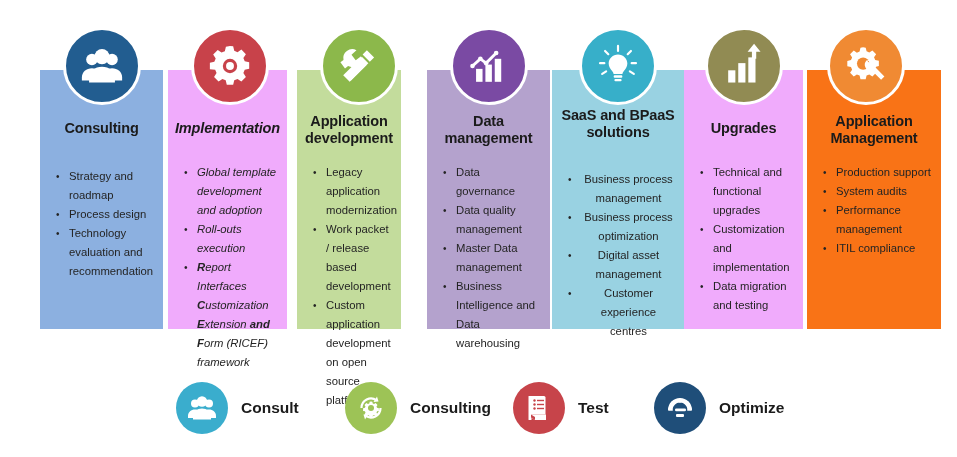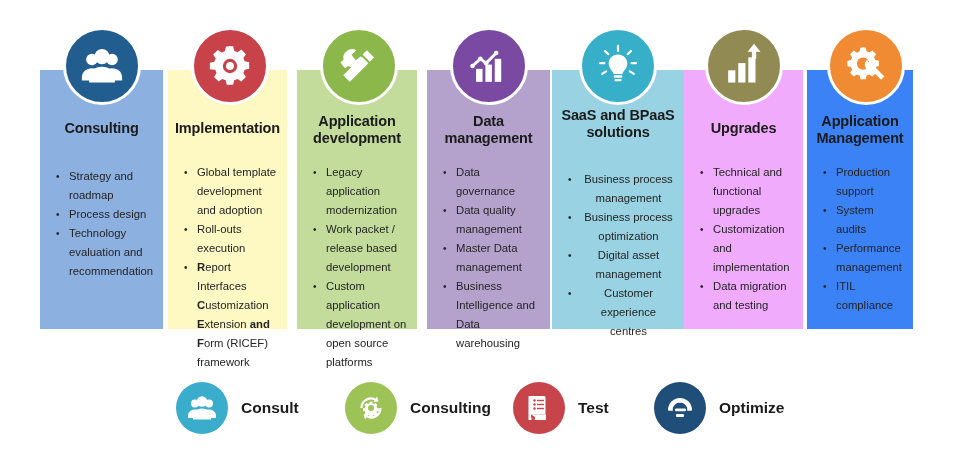--- a/index.html
+++ b/index.html
@@ -103,36 +103,36 @@
     <div class="circ" style="left: 62.5px; background: rgb(34, 93, 144);">
       <svg width="46" height="46" viewBox="0 0 64 64" fill="#ffffff">
         <circle cx="18" cy="23" r="8"></circle>
         <path d="M4 48c0-8 6.3-13 14-13s14 5 14 13v4H4z"></path>
         <circle cx="46" cy="23" r="8"></circle>
         <path d="M32 48c0-8 6.3-13 14-13s14 5 14 13v4H32z"></path>
         <circle cx="32" cy="19" r="10.5"></circle>
         <path d="M14 49c0-10 8-16 18-16s18 6 18 16v6H14z"></path>
       </svg>
     </div>
-    <div class="col" style="left: 168px; width: 119px; background: #fef9c3;">
+    <div class="col" style="left: 168px; width: 119px; background: #f0abfc; font-style: italic;">
       <div class="col-head" style="top: 50px;">Implementation</div>
       <ul class="col-list" style="top: 93px;">
         <li>Global template development and adoption</li>
         <li>Roll-outs execution</li>
         <li><b>R</b>eport Interfaces <b>C</b>ustomization <b>E</b>xtension <b>and F</b>orm (RICEF) framework</li>
       </ul>
     </div>
     <div class="circ" style="left: 190.5px; background: rgb(200, 66, 74);">
       <svg width="46" height="46" viewBox="0 0 64 64" fill="#ffffff">
         <path d="M32 4l4.4.6 1.5 6.2 4.6 1.9 5.3-3.5 6.3 6.3-3.5 5.3 1.9 4.6 6.2 1.5v8.9l-6.2 1.5-1.9 4.6 3.5 5.3-6.3 6.3-5.3-3.5-4.6 1.9-1.5 6.2h-8.9l-1.5-6.2-4.6-1.9-5.3 3.5-6.3-6.3 3.5-5.3-1.9-4.6L4 36.4v-8.9l6.2-1.5 1.9-4.6-3.5-5.3 6.3-6.3 5.3 3.5 4.6-1.9 1.5-6.2z"></path>
         <circle cx="32" cy="32" r="10" fill="#c8424a"></circle>
         <circle cx="32" cy="32" r="5.5" fill="#ffffff"></circle>
       </svg>
     </div>
-    <div class="col" style="left: 297px; width: 120px; background: rgb(195, 220, 156);">
+    <div class="col" style="left: 297px; width: 104px; background: rgb(195, 220, 156);">
       <div class="col-head" style="top: 43px;">Application development</div>
       <ul class="col-list" style="top: 93px;">
         <li>Legacy application modernization</li>
         <li>Work packet / release based development</li>
         <li>Custom application development on open source platforms</li>
       </ul>
     </div>
     <div class="circ" style="left: 320px; background: rgb(140, 184, 75);">
       <svg width="46" height="46" viewBox="0 0 64 64" fill="#ffffff">
         <path d="M26.5 9.5a12.5 12.5 0 00-16 16l-3.8 3.8 7.5 7.5 3.8-3.8a12.5 12.5 0 0016-16l-6.6 6.6-6.9-6.9z" transform="rotate(8 24 24)"></path>
@@ -196,21 +196,21 @@
       </ul>
     </div>
     <div class="circ" style="left: 704.5px; background: rgb(145, 139, 83);">
       <svg width="46" height="46" viewBox="0 0 64 64" fill="#ffffff">
         <rect x="10" y="38" width="10" height="17"></rect>
         <rect x="24" y="28" width="10" height="27"></rect>
         <rect x="38" y="20" width="10" height="35"></rect>
         <path d="M43 22V12h-6l9-11 9 11h-6v10z" transform="translate(0,0)"></path>
       </svg>
     </div>
-    <div class="col" style="left: 807px; width: 106px; background: #3b82f6;">
+    <div class="col" style="left: 807px; width: 134px; background: #f97316;">
       <div class="col-head" style="top: 43px;">Application Management</div>
       <ul class="col-list" style="top: 93px;">
         <li>Production support</li>
         <li>System audits</li>
         <li>Performance management</li>
         <li>ITIL compliance</li>
       </ul>
     </div>
     <div class="circ" style="left: 827px; background: rgb(240, 138, 51);">
       <svg width="46" height="46" viewBox="0 0 64 64" fill="#ffffff">

